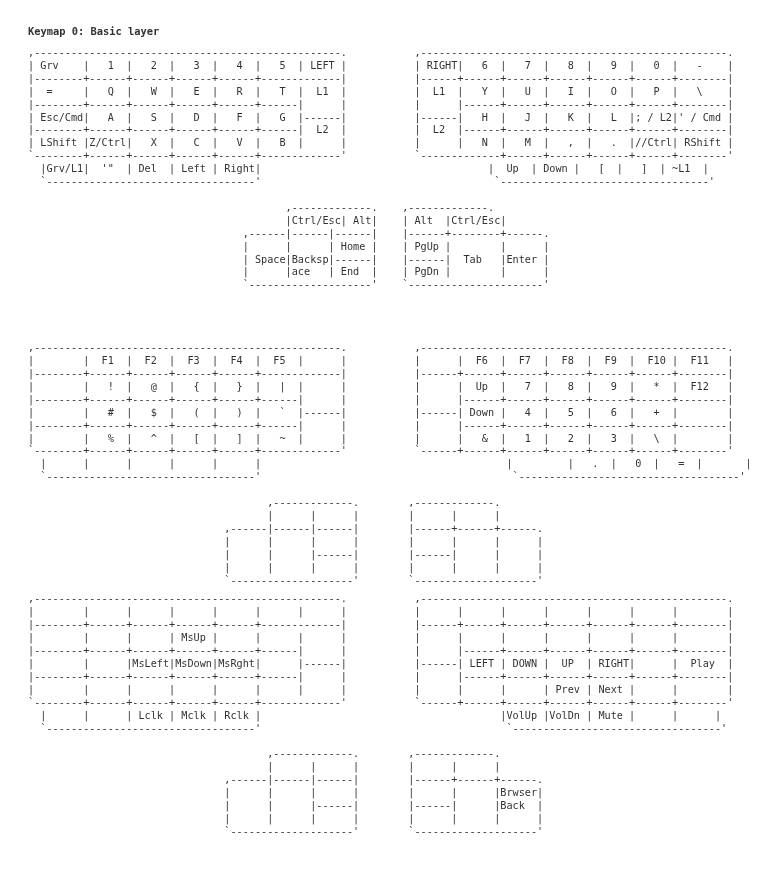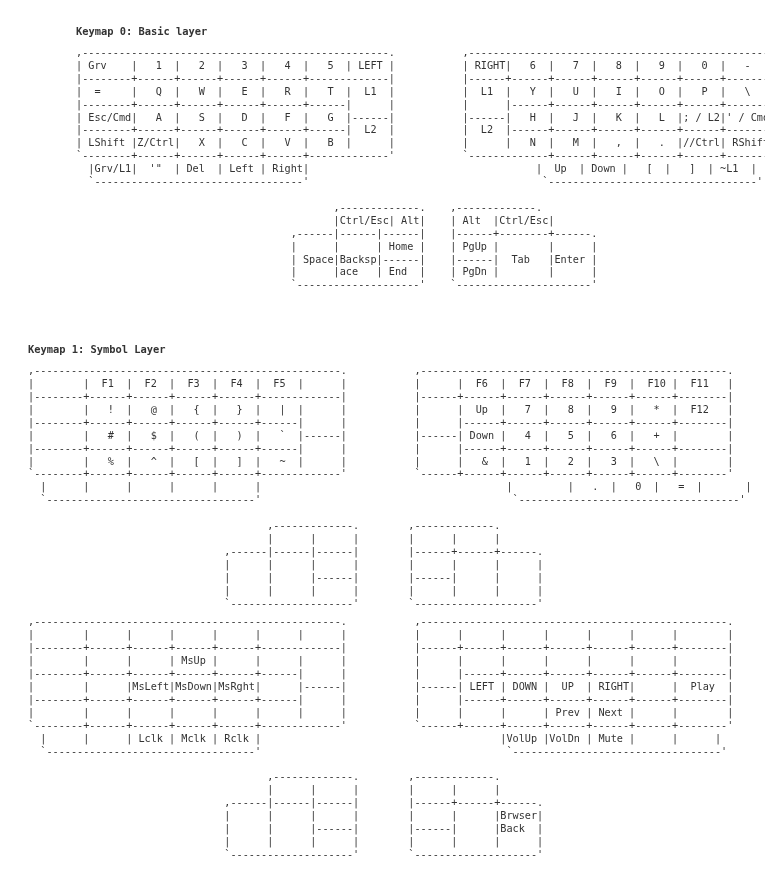--- a/index.html
+++ b/index.html
@@ -10,21 +10,21 @@
     height: 883px;
     overflow: hidden;
   }
   .doc {
     box-sizing: border-box;
     padding: 24px 0 0 28px;
     font-family: "DejaVu Sans Mono", "Liberation Mono", monospace;
     color: #333333;
   }
   .sec { display: block; }
-  .sec-0 { margin-bottom: 50px; margin-left: 48px; }
+  .sec-0 { margin-bottom: 50px; }
   .sec-1 { margin-bottom: 6px; }
   .keymap-title {
     font-size: 10.4px;
     line-height: 14px;
     font-weight: bold;
     letter-spacing: 0;
     margin: 0 0 9px 0;
     white-space: pre;
   }
   pre.art {
@@ -58,21 +58,20 @@
                                           ,-------------.    ,-------------.
                                           |Ctrl/Esc| Alt|    | Alt  |Ctrl/Esc|
                                    ,------|------|------|    |------+--------+------.
                                    |      |      | Home |    | PgUp |        |      |
                                    | Space|Backsp|------|    |------|  Tab   |Enter |
                                    |      |ace   | End  |    | PgDn |        |      |
                                    `--------------------'    `----------------------'</pre>
   </section>
 
   <section class="sec sec-1">
-    <div class="keymap-title">Keymap 1: Symbol Layer</div>
     <pre class="art">,--------------------------------------------------.           ,--------------------------------------------------.
 |        |  F1  |  F2  |  F3  |  F4  |  F5  |      |           |      |  F6  |  F7  |  F8  |  F9  |  F10 |  F11   |
 |--------+------+------+------+------+-------------|           |------+------+------+------+------+------+--------|
 |        |   !  |   @  |   {  |   }  |   |  |      |           |      |  Up  |   7  |   8  |   9  |   *  |  F12   |
 |--------+------+------+------+------+------|      |           |      |------+------+------+------+------+--------|
 |        |   #  |   $  |   (  |   )  |   `  |------|           |------| Down |   4  |   5  |   6  |   +  |        |
 |--------+------+------+------+------+------|      |           |      |------+------+------+------+------+--------|
 |        |   %  |   ^  |   [  |   ]  |   ~  |      |           |      |   &amp;  |   1  |   2  |   3  |   \  |        |
 `--------+------+------+------+------+-------------'           `------+------+------+------+------+------+--------'
   |      |      |      |      |      |                                        |         |   .  |   0  |   =  |       |

